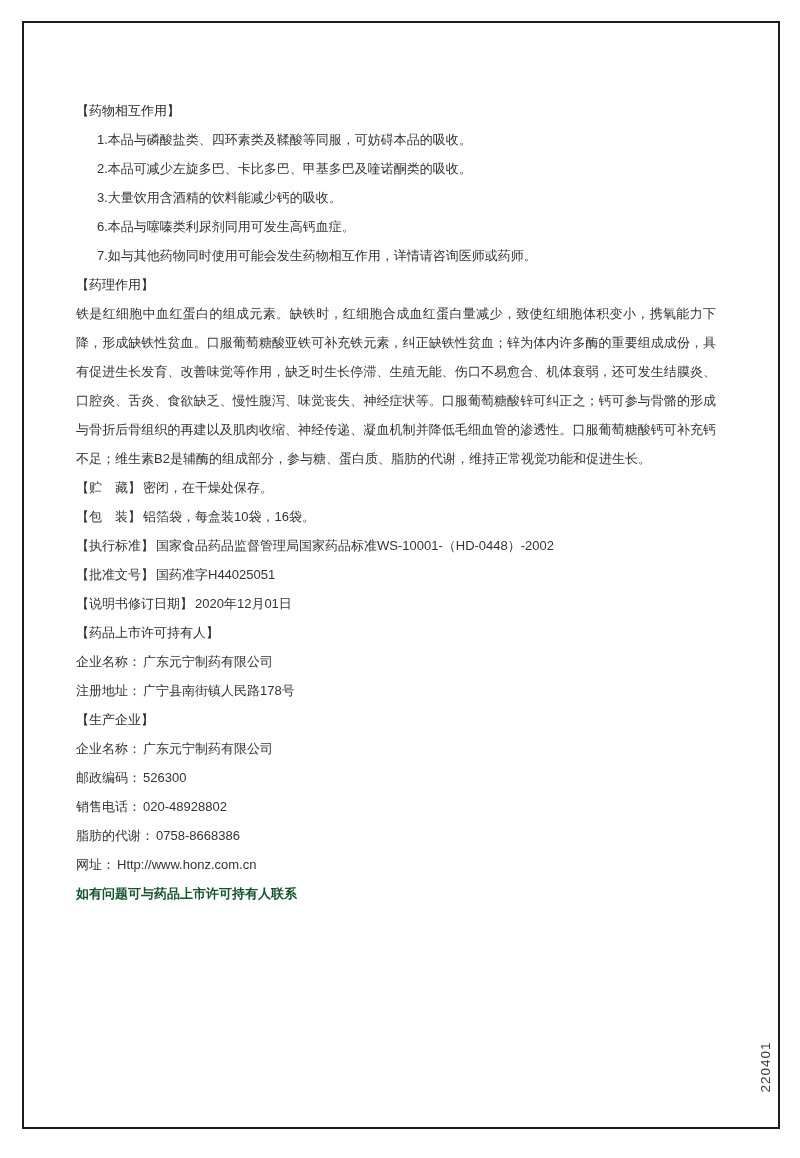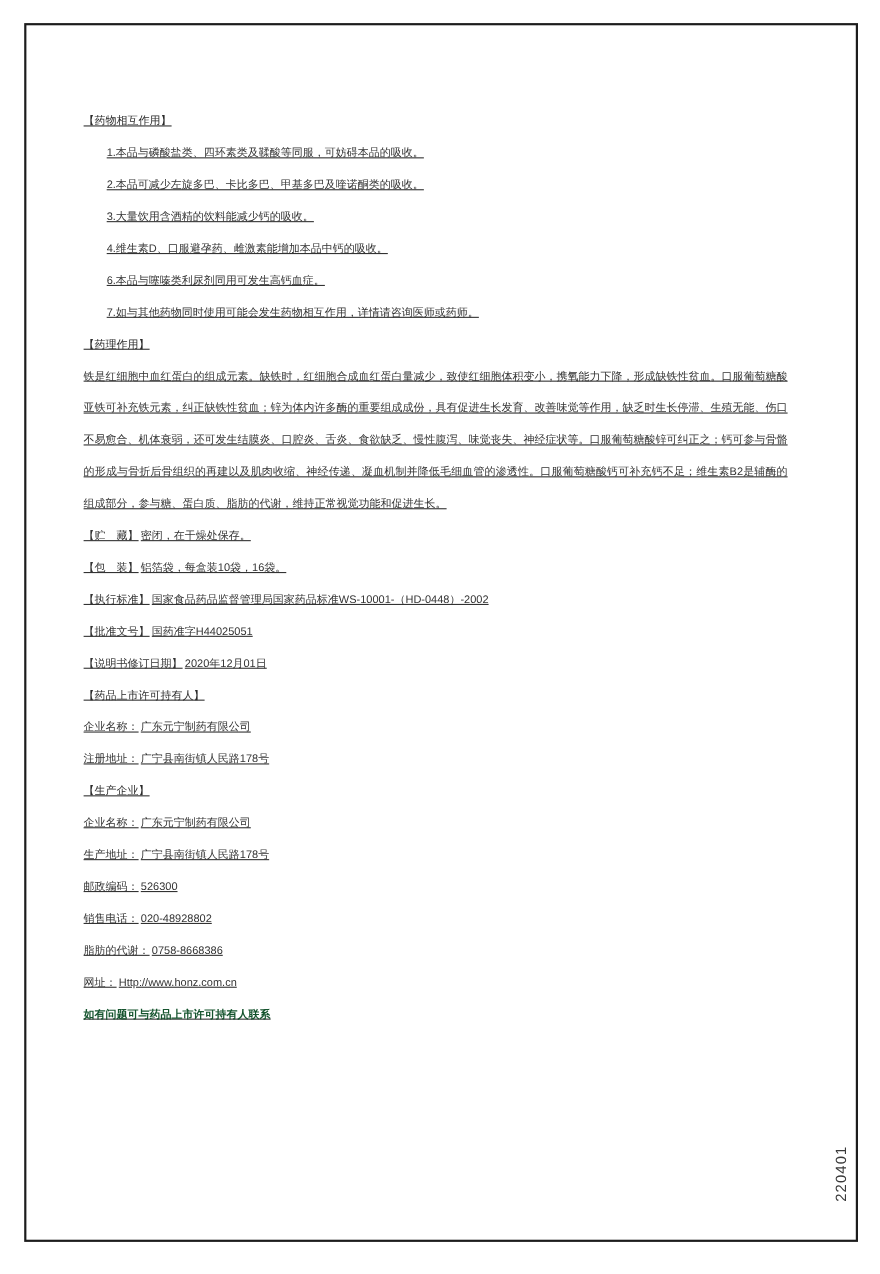--- a/index.html
+++ b/index.html
@@ -22,24 +22,23 @@
     width: 754px;
     height: 1104px;
     border: 2px solid #1c1c1c;
     background: transparent;
   }
   .content {
     position: absolute;
     left: 76px;
     top: 96px;
     width: 640px;
-    font-size: 10px;
+    font-size: 13px;
     line-height: 29px;
     color: #333333;
-    text-decoration: underline;
   }
   .heading {
     color: #2b2b2b;
   }
   .list-item {
     padding-left: 21px;
   }
   .paragraph {
     text-align: justify;
     text-justify: inter-character;
@@ -66,21 +65,20 @@
 <body>
 
 <div class="page-border"></div>
 
 <div class="content">
 
   <div class="heading">【药物相互作用】</div>
   <div class="list-item">1.本品与磷酸盐类、四环素类及鞣酸等同服，可妨碍本品的吸收。</div>
   <div class="list-item">2.本品可减少左旋多巴、卡比多巴、甲基多巴及喹诺酮类的吸收。</div>
   <div class="list-item">3.大量饮用含酒精的饮料能减少钙的吸收。</div>
-  <div class="list-item">4.维生素D、口服避孕药、雌激素能增加本品中钙的吸收。</div>
   <div class="list-item">6.本品与噻嗪类利尿剂同用可发生高钙血症。</div>
   <div class="list-item">7.如与其他药物同时使用可能会发生药物相互作用，详情请咨询医师或药师。</div>
 
   <div class="heading">【药理作用】</div>
   <div class="paragraph">铁是红细胞中血红蛋白的组成元素。缺铁时，红细胞合成血红蛋白量减少，致使红细胞体积变小，携氧能力下降，形成缺铁性贫血。口服葡萄糖酸亚铁可补充铁元素，纠正缺铁性贫血；锌为体内许多酶的重要组成成份，具有促进生长发育、改善味觉等作用，缺乏时生长停滞、生殖无能、伤口不易愈合、机体衰弱，还可发生结膜炎、口腔炎、舌炎、食欲缺乏、慢性腹泻、味觉丧失、神经症状等。口服葡萄糖酸锌可纠正之；钙可参与骨骼的形成与骨折后骨组织的再建以及肌肉收缩、神经传递、凝血机制并降低毛细血管的渗透性。口服葡萄糖酸钙可补充钙不足；维生素B2是辅酶的组成部分，参与糖、蛋白质、脂肪的代谢，维持正常视觉功能和促进生长。</div>
 
   <div class="field">
     <span class="label">【贮　藏】</span><span class="value">密闭，在干燥处保存。</span>
   </div>
   <div class="field">
@@ -102,23 +100,20 @@
   </div>
   <div class="field">
     <span class="label">注册地址：</span><span class="value">广宁县南街镇人民路178号</span>
   </div>
 
   <div class="heading">【生产企业】</div>
   <div class="field">
     <span class="label">企业名称：</span><span class="value">广东元宁制药有限公司</span>
   </div>
   <div class="field">
-    <span class="label">生产地址：</span><span class="value">广宁县南街镇人民路178号</span>
-  </div>
-  <div class="field">
     <span class="label">邮政编码：</span><span class="value">526300</span>
   </div>
   <div class="field">
     <span class="label">销售电话：</span><span class="value">020-48928802</span>
   </div>
   <div class="field">
     <span class="label">脂肪的代谢：</span><span class="value">0758-8668386</span>
   </div>
   <div class="field">
     <span class="label">网址：</span><span class="value">Http://www.honz.com.cn</span>

